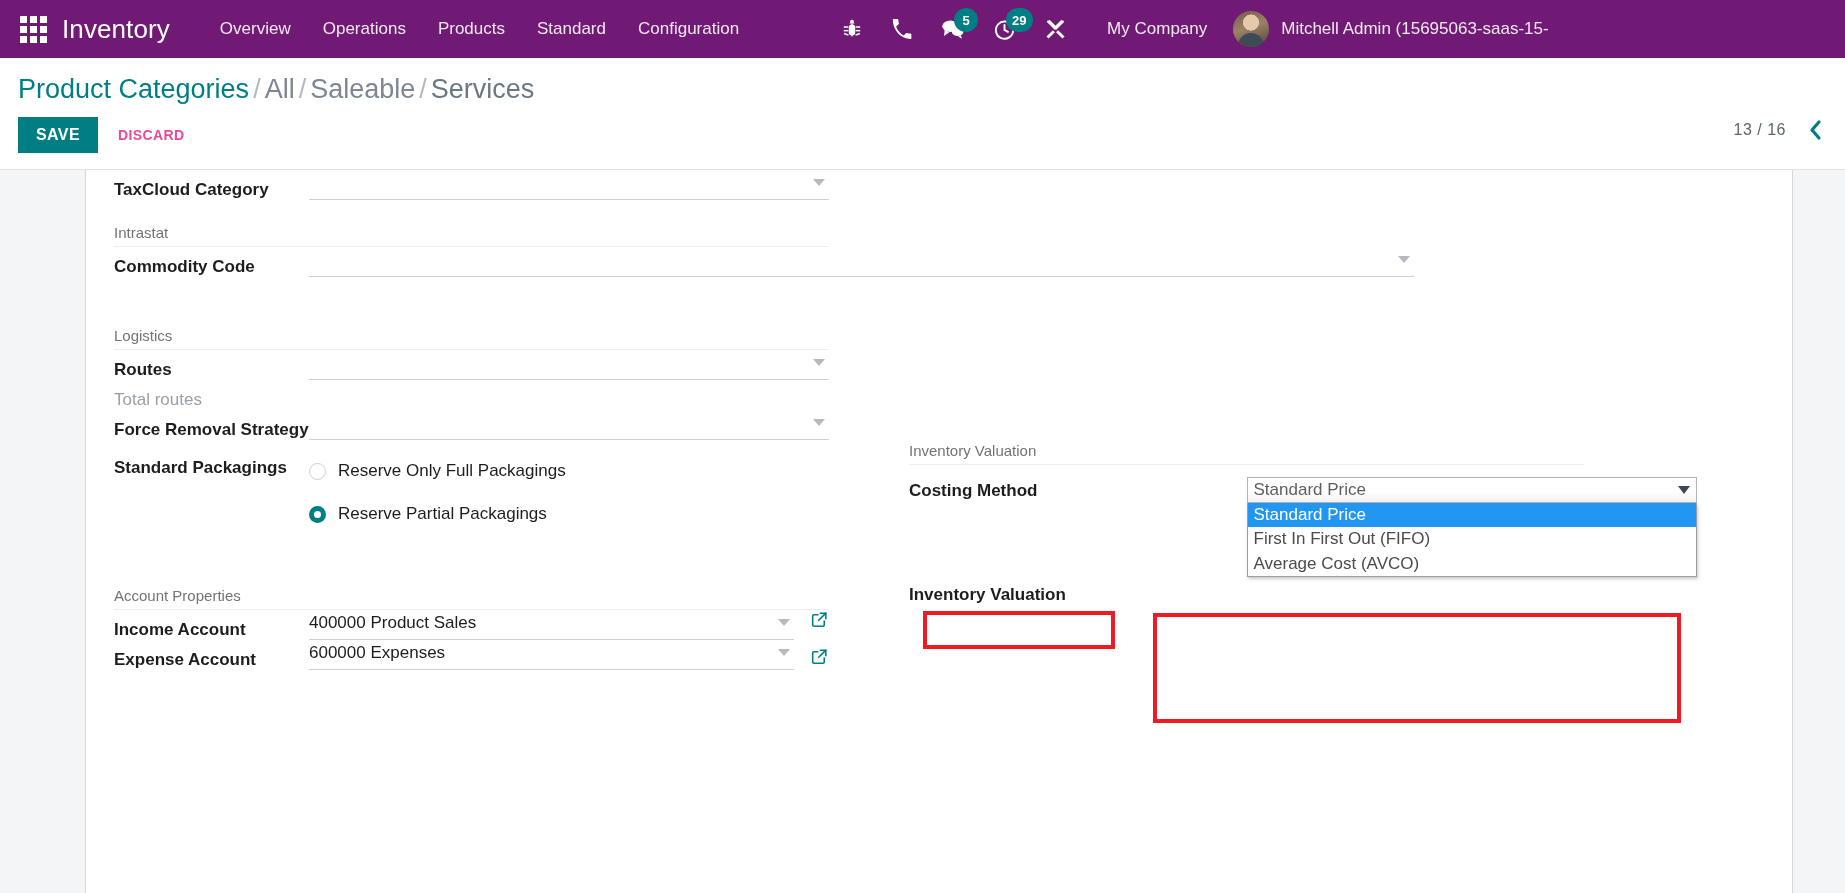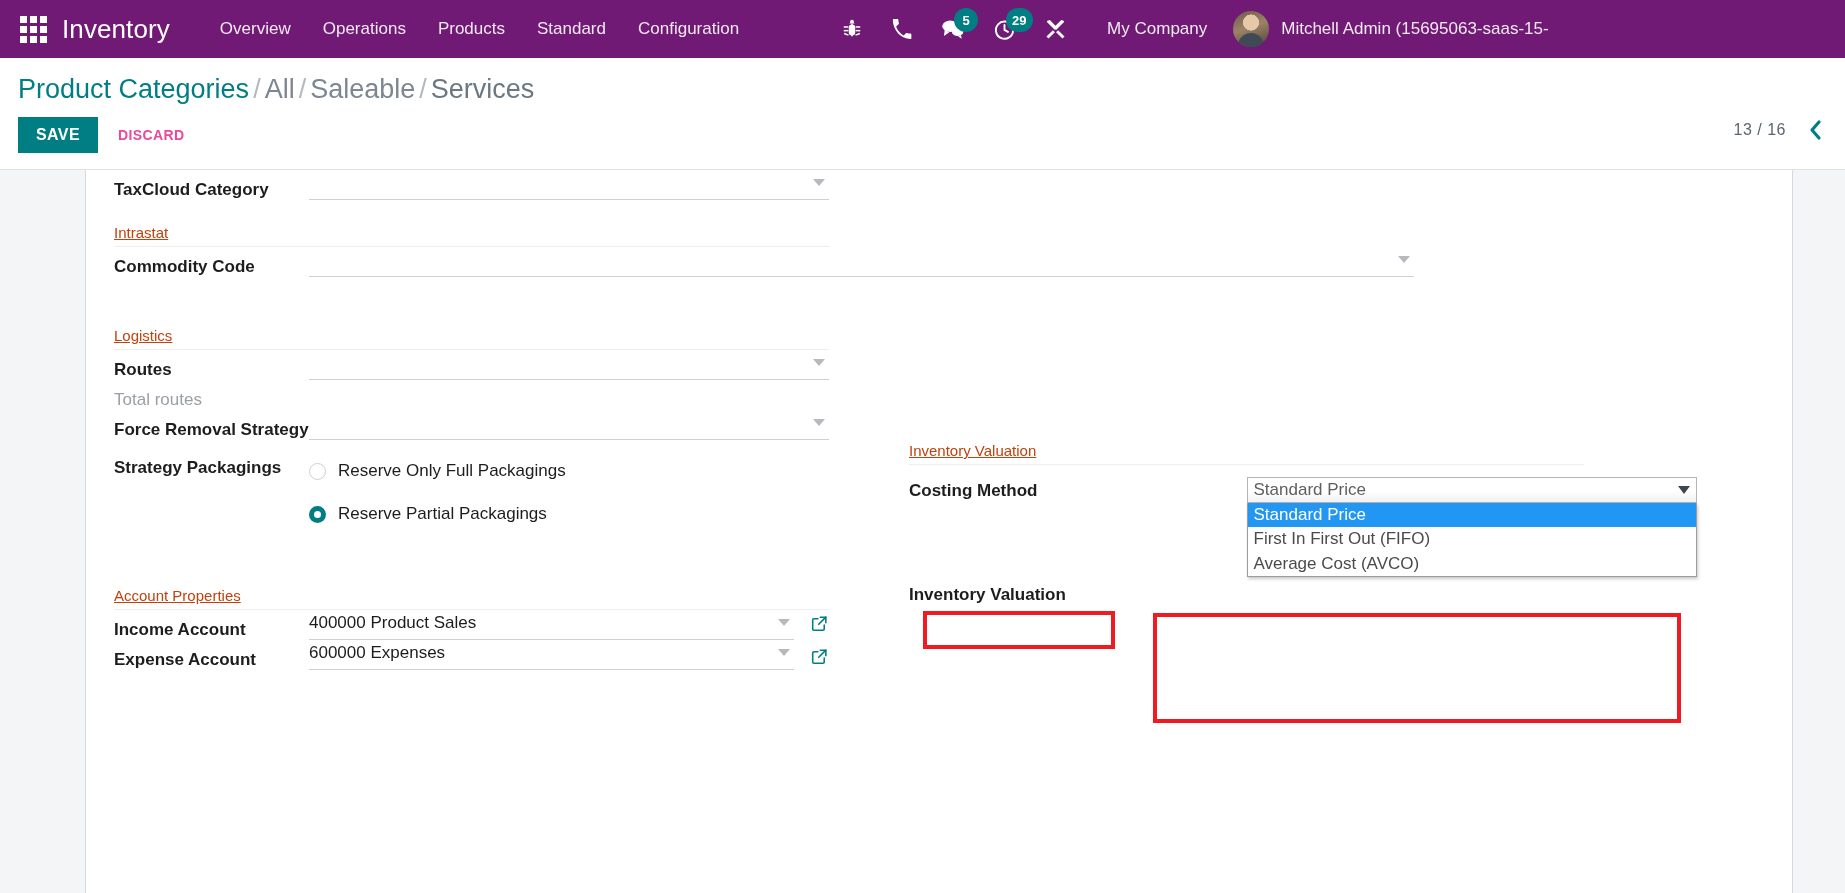--- a/index.html
+++ b/index.html
@@ -179,24 +179,23 @@
     width: 100%;
   }
   .col-left  { width: 735px; padding-right: 20px; }
   .col-right { width: 735px; padding-left: 60px; }
 
   table.o-group { width: 100%; border-collapse: collapse; table-layout: fixed; }
   table.o-group td { vertical-align: bottom; padding: 0; }
 
   .sep-title {
     font-size: 15px;
-    color: #c2410c;
+    color: #737373;
     padding-top: 24px;
     padding-bottom: 5px;
-    text-decoration: underline;
   }
   .sep-line { border-bottom: 1px solid #eceef0; height: 1px; }
 
   .lbl {
     font-size: 17px;
     color: #1d1d1d;
     font-weight: bold;
     padding: 12px 10px 12px 0;
     white-space: nowrap;
     width: 195px;
@@ -478,21 +477,21 @@
             <td class="lbl">Force Removal Strategy</td>
             <td class="fld">
               <div class="input-line">
                 <span class="txt"></span>
                 <span class="caret"></span>
               </div>
             </td>
           </tr>
 
           <tr>
-            <td class="lbl" style="vertical-align:top;padding-top:18px">Strategy Packagings</td>
+            <td class="lbl" style="vertical-align:top;padding-top:18px">Standard Packagings</td>
             <td class="fld" style="padding-top:14px">
               <div class="radio-row">
                 <span class="radio"></span>
                 <span class="radio-label">Reserve Only Full Packagings</span>
               </div>
               <div class="radio-row" style="padding-top:16px">
                 <span class="radio checked"></span>
                 <span class="radio-label">Reserve Partial Packagings</span>
               </div>
             </td>
@@ -501,21 +500,21 @@
           <tr>
             <td colspan="2">
               <div class="sep-title" style="padding-top:56px">Account Properties</div>
               <div class="sep-line"></div>
             </td>
           </tr>
 
           <tr>
             <td class="lbl">Income Account</td>
             <td class="fld">
-              <div style="display:flex;align-items:center">
+              <div style="display:flex;align-items:flex-start">
                 <div class="input-line" style="flex:1">
                   <span class="txt">400000 Product Sales</span>
                   <span class="caret"></span>
                 </div>
                 <span class="ext-link">
                   <svg width="19" height="19" viewBox="0 0 24 24" fill="none" stroke="#017e84" stroke-width="2" stroke-linecap="round" stroke-linejoin="round" aria-hidden="true">
                     <path d="M13 4h7v7"></path>
                         <path d="M20 4 L11 13"></path>
                     <path d="M18 14v5a1.6 1.6 0 0 1-1.6 1.6H5A1.6 1.6 0 0 1 3.4 19V7.6A1.6 1.6 0 0 1 5 6h5"></path>
                   </svg>

